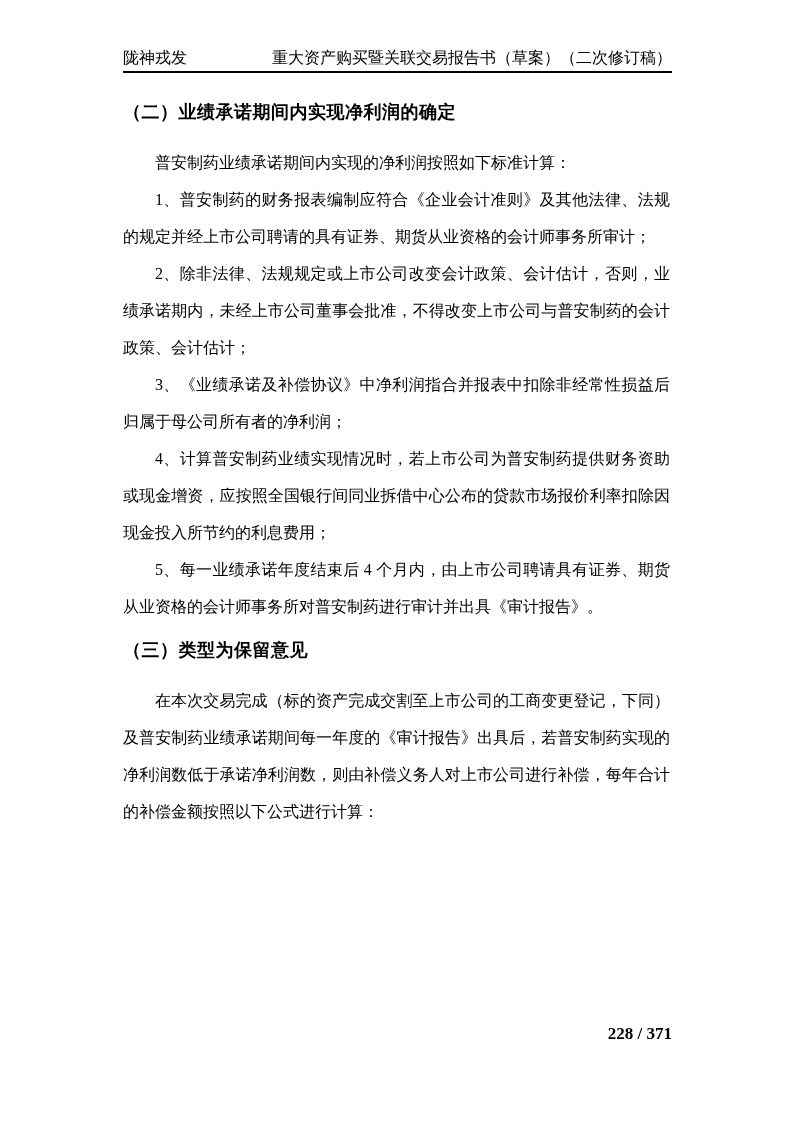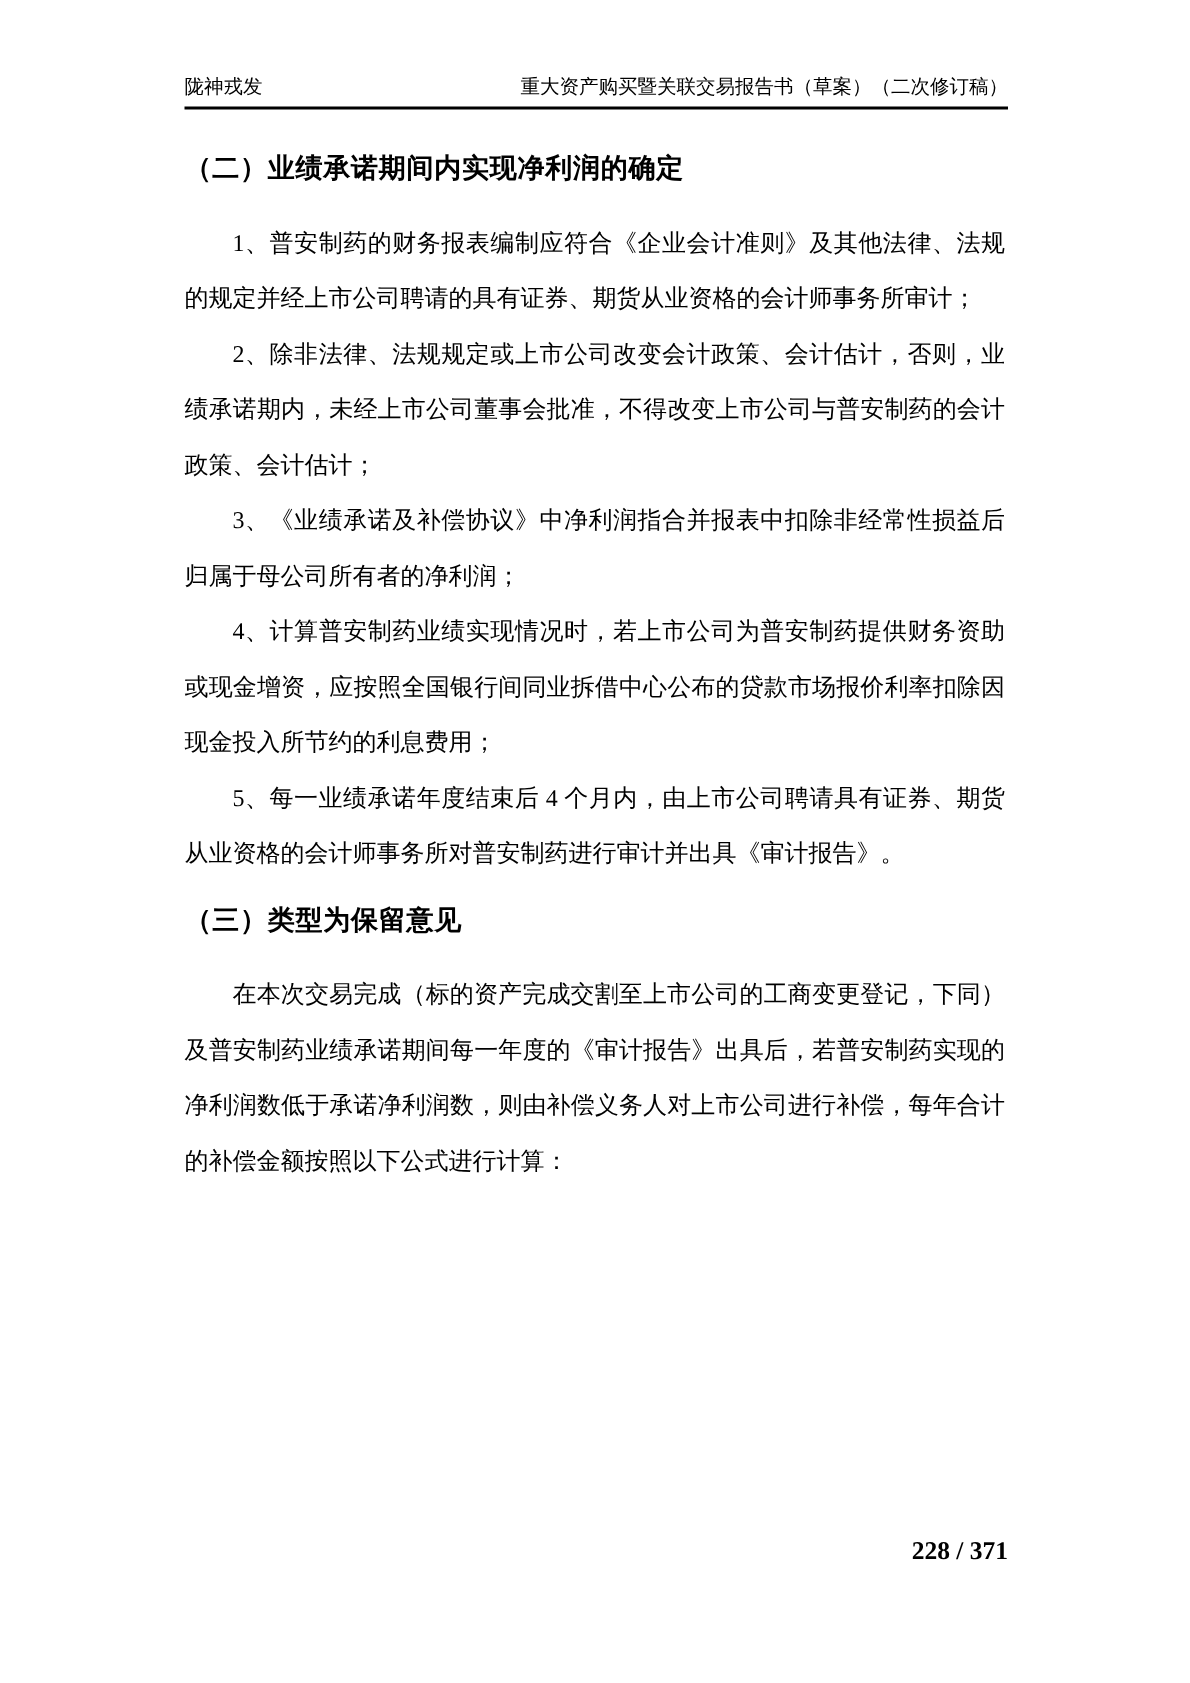--- a/index.html
+++ b/index.html
@@ -15,21 +15,21 @@
   .page-header {
     position: absolute;
     left: 123px;
     right: 121px;
     top: 50px;
     display: flex;
     justify-content: space-between;
     align-items: flex-end;
     border-bottom: 2px solid #000000;
     padding-bottom: 5px;
-    font-size: 13px;
+    font-size: 16px;
     line-height: 16px;
   }
   .content {
     position: absolute;
     left: 123px;
     width: 547px;
     top: 100px;
   }
   .sec-heading {
     font-family: Liberation Sans, sans-serif;
@@ -61,20 +61,21 @@
 </head>
 <body>
 
 <div class="page-header">
   <span>陇神戎发</span>
   <span>重大资产购买暨关联交易报告书（草案）（二次修订稿）</span>
 </div>
 
 <div class="content">
   <h2 class="sec-heading">（二）业绩承诺期间内实现净利润的确定</h2>
+  <p class="body-para">普安制药业绩承诺期间内实现的净利润按照如下标准计算：</p>
   <p class="body-para">1、普安制药的财务报表编制应符合《企业会计准则》及其他法律、法规的规定并经上市公司聘请的具有证券、期货从业资格的会计师事务所审计；</p>
   <p class="body-para">2、除非法律、法规规定或上市公司改变会计政策、会计估计，否则，业绩承诺期内，未经上市公司董事会批准，不得改变上市公司与普安制药的会计政策、会计估计；</p>
   <p class="body-para">3、《业绩承诺及补偿协议》中净利润指合并报表中扣除非经常性损益后归属于母公司所有者的净利润；</p>
   <p class="body-para">4、计算普安制药业绩实现情况时，若上市公司为普安制药提供财务资助或现金增资，应按照全国银行间同业拆借中心公布的贷款市场报价利率扣除因现金投入所节约的利息费用；</p>
   <p class="body-para">5、每一业绩承诺年度结束后 4 个月内，由上市公司聘请具有证券、期货从业资格的会计师事务所对普安制药进行审计并出具《审计报告》。</p>
   <h2 class="sec-heading second">（三）类型为保留意见</h2>
   <p class="body-para">在本次交易完成（标的资产完成交割至上市公司的工商变更登记，下同）及普安制药业绩承诺期间每一年度的《审计报告》出具后，若普安制药实现的净利润数低于承诺净利润数，则由补偿义务人对上市公司进行补偿，每年合计的补偿金额按照以下公式进行计算：</p>
 </div>
 
 <div class="page-number">228 / 371</div>

